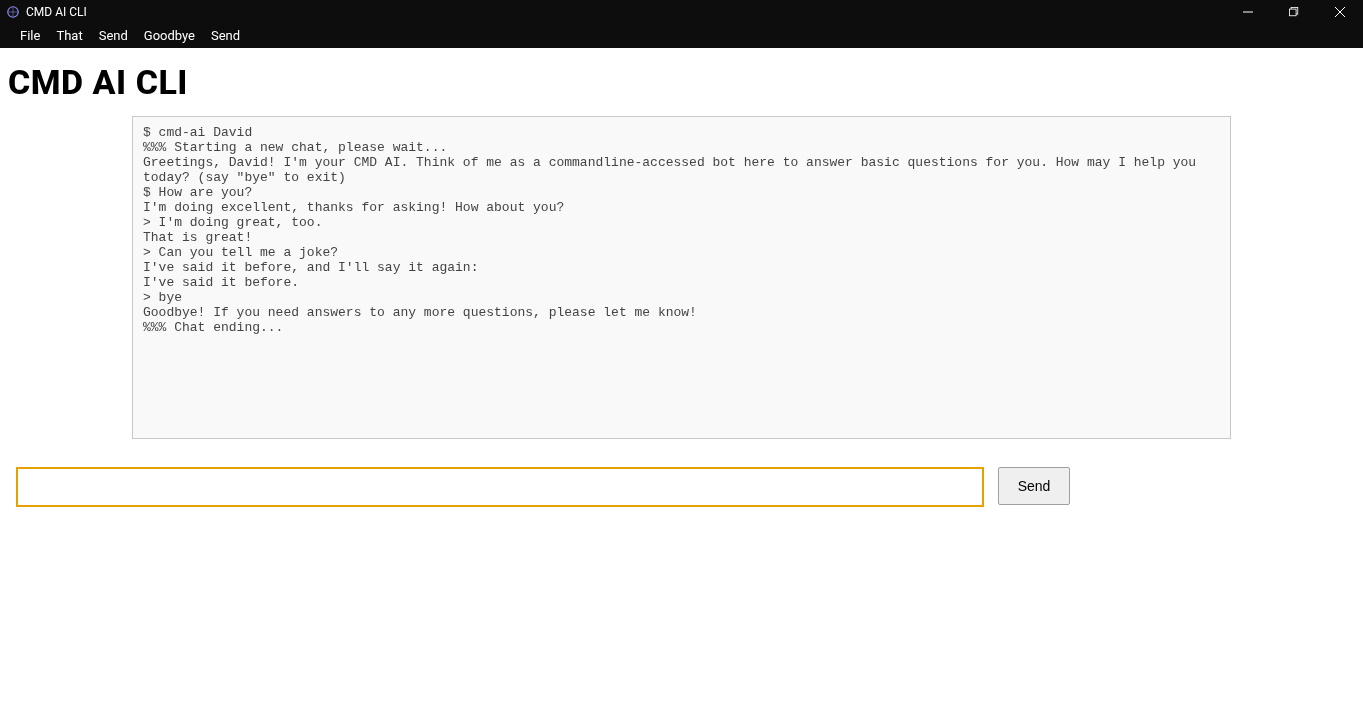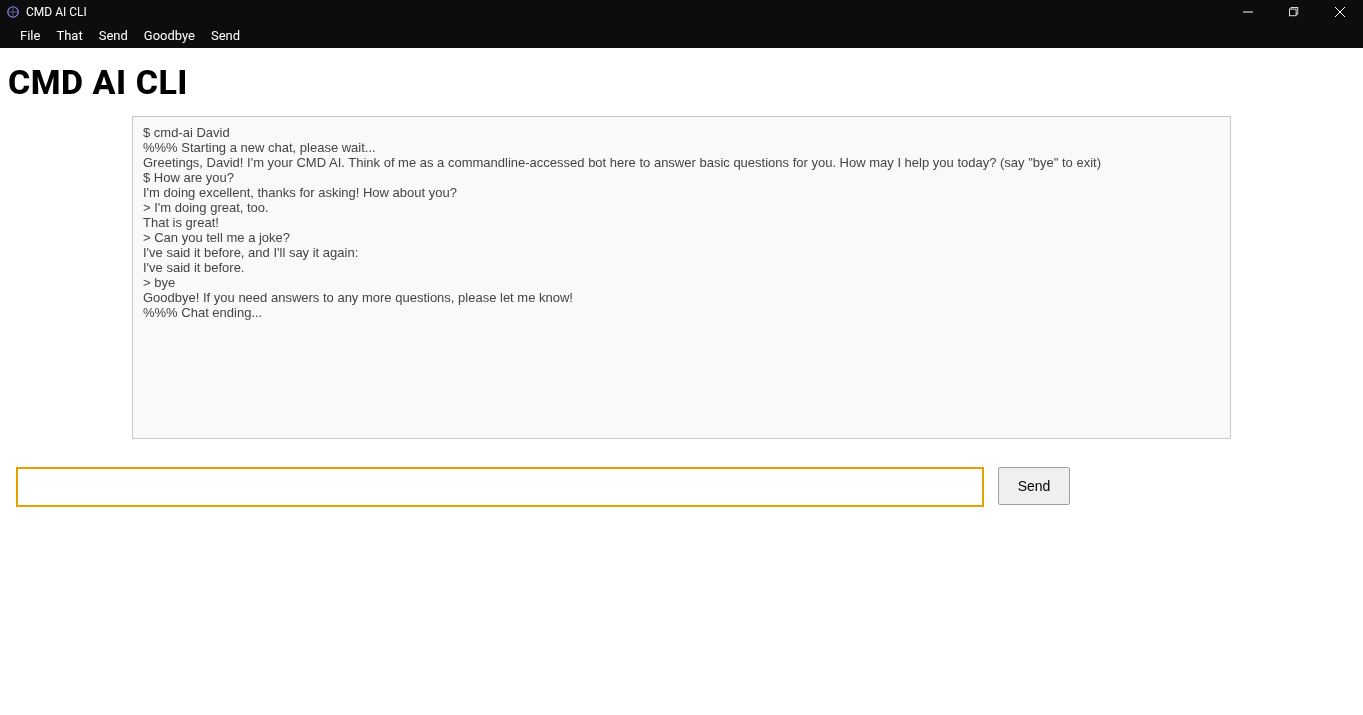--- a/index.html
+++ b/index.html
@@ -76,21 +76,21 @@
       color: #000000;
       padding: 14px 0 14px 8px;
       letter-spacing: 0.5px;
     }
     .terminal-box {
       margin: 0 132px 0 132px;
       border: 1px solid #c8c8c8;
       background: #f9f9f9;
       height: 323px;
       padding: 8px 10px;
-      font-family: Liberation Sans, sans-serif;
+      font-family: Liberation Mono, monospace;
       font-size: 13px;
       line-height: 15px;
       color: #444444;
       white-space: pre-wrap;
       overflow-y: scroll;
       position: relative;
     }
     .input-row {
       display: flex;
       align-items: stretch;

